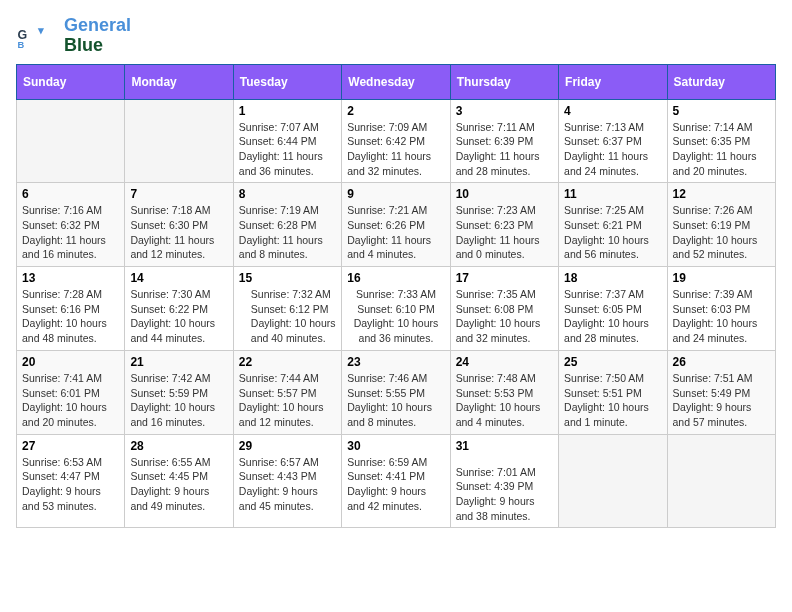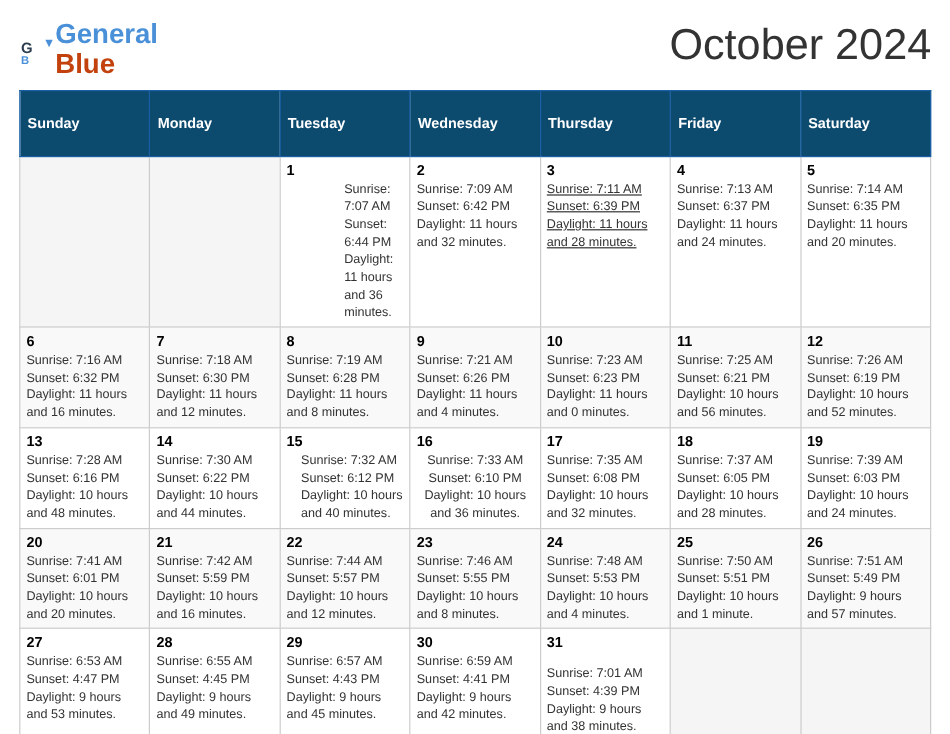--- a/index.html
+++ b/index.html
@@ -15,24 +15,25 @@
       justify-content: space-between;
       align-items: flex-start;
       margin-bottom: 8px;
     }
     .logo {
       display: flex;
       align-items: center;
       gap: 2px;
     }
     .logo-text {
-      font-size: 23px;
+      font-size: 18px;
       font-weight: bold;
       color: #2c3e50;
       line-height: 1.1;
+      margin-left: 18px;
     }
     .logo-text span {
       color: #4a90d9;
     }
     .logo-icon {
       width: 28px;
       height: 28px;
     }
     .title-block {
       text-align: right;
@@ -45,24 +46,24 @@
     .location-subtitle {
       font-size: 15px;
       color: #555;
     }
     table {
       width: 100%;
       border-collapse: collapse;
       font-size: 11px;
     }
     thead tr th {
-      background-color: #0c4a6e;
+      background-color: #8b5cf6;
       color: #fff;
       text-align: left;
-      padding: 20px 6px;
+      padding: 10px 6px;
       font-size: 12px;
       font-weight: bold;
       border: 1px solid #1a5fa3;
     }
     tbody tr td {
       border: 1px solid #ccc;
       vertical-align: top;
       padding: 4px 5px;
       width: 107px;
       min-height: 70px;
@@ -94,25 +95,24 @@
   <div class="logo">
     <svg class="logo-icon" viewBox="0 0 36 36">
       <text x="2" y="22" font-size="16" font-weight="bold" fill="#2c3e50">G</text>
       <polygon points="28,8 36,8 32,16" fill="#4a90d9"></polygon>
       <text x="2" y="34" font-size="12" font-weight="bold" fill="#4a90d9">B</text>
     </svg>
     <div>
       <div class="logo-text">
         <span>General</span>
       </div>
-      <div class="logo-text" style="color:#c2410c;">Blue</div>
+      <div class="logo-text" style="color:#14532d;">Blue</div>
     </div>
   </div>
   <div class="title-block">
-    <div class="month-title">October 2024</div>
   </div>
 </div>
 
 <table>
   <thead>
     <tr id="weekday-header">
     <th>Sunday</th>
         <th>Monday</th>
         <th>Tuesday</th>
         <th>Wednesday</th>
@@ -120,33 +120,33 @@
         <th>Friday</th>
         <th>Saturday</th>
       </tr>
   </thead>
   <tbody id="calendar-body">
   <tr>
         <td class="empty-cell"></td>
         <td class="empty-cell"></td>
         <td>
           <span class="day-num">1</span>
-          <div class="day-detail" style="white-space: pre-line; margin-left: 48px;">Sunrise: 7:07 AM
+          <div class="day-detail" style="white-space: pre-line;">Sunrise: 7:07 AM
 Sunset: 6:44 PM
 Daylight: 11 hours and 36 minutes.</div>
         </td>
         <td>
           <span class="day-num">2</span>
           <div class="day-detail" style="white-space: pre-line;">Sunrise: 7:09 AM
 Sunset: 6:42 PM
 Daylight: 11 hours and 32 minutes.</div>
         </td>
         <td>
           <span class="day-num">3</span>
-          <div class="day-detail" style="white-space: pre-line; text-decoration: underline;">Sunrise: 7:11 AM
+          <div class="day-detail" style="white-space: pre-line;">Sunrise: 7:11 AM
 Sunset: 6:39 PM
 Daylight: 11 hours and 28 minutes.</div>
         </td>
         <td>
           <span class="day-num">4</span>
           <div class="day-detail" style="white-space: pre-line;">Sunrise: 7:13 AM
 Sunset: 6:37 PM
 Daylight: 11 hours and 24 minutes.</div>
         </td>
         <td>

